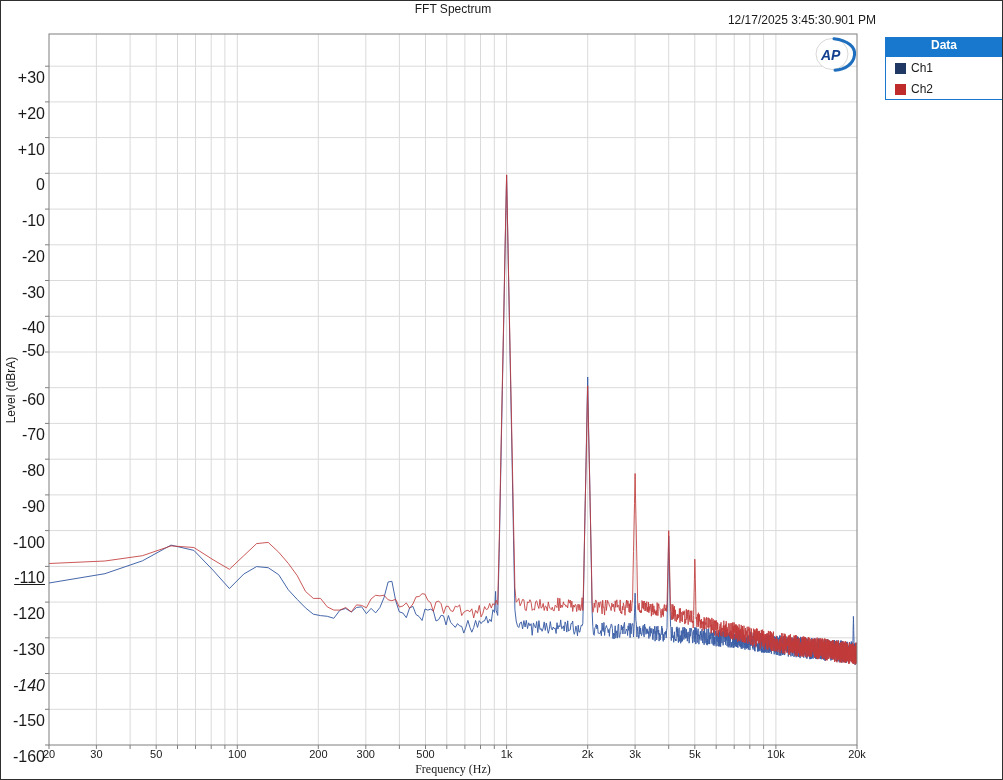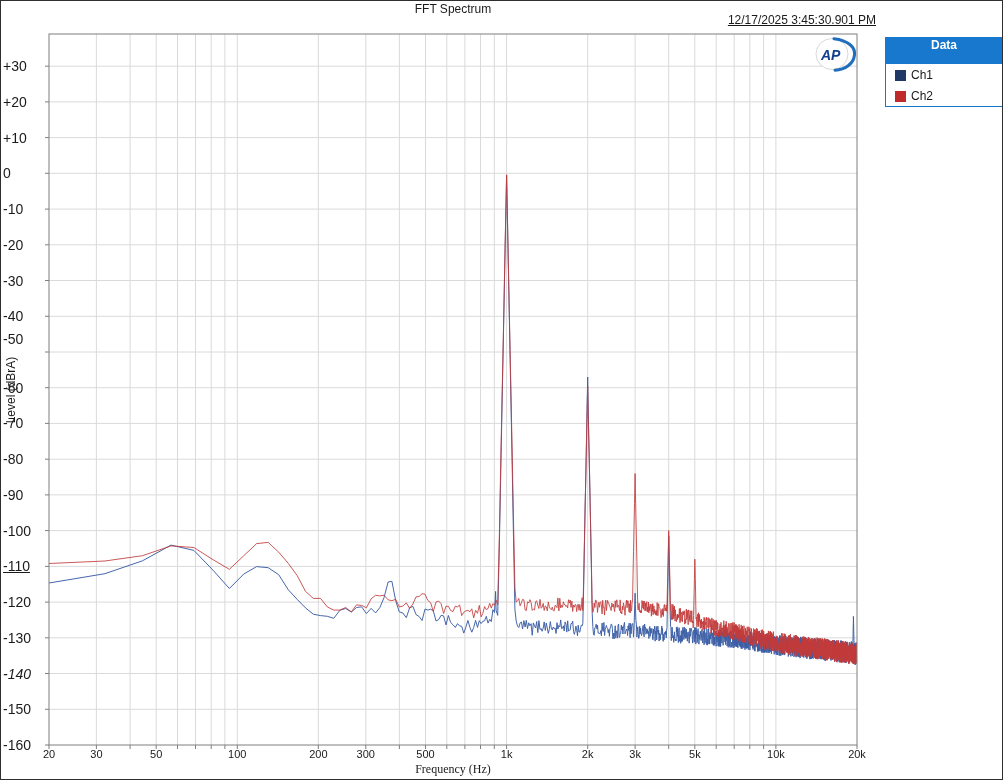--- a/index.html
+++ b/index.html
@@ -2,31 +2,31 @@
 <html><head>
 <meta charset="utf-8">
 <style>
   html,body{margin:0;padding:0;background:#f0f0f0;}
   .screen{
     position:relative;width:1003px;height:780px;background:#ffffff;
     border:1px solid #2f2f2f;box-sizing:border-box;overflow:hidden;
     font-family:"Liberation Sans", sans-serif;color:#1a1a1a;
   }
   .chart-title{position:absolute;top:1px;left:0;width:904px;text-align:center;font-size:12px;}
-  .timestamp{position:absolute;top:12px;right:126px;font-size:12px;text-decoration:underline;}
+  .timestamp{position:absolute;top:12px;right:126px;font-size:12px;}
   .xlabel{position:absolute;top:761px;left:0;width:904px;text-align:center;font-size:12px;font-family:Liberation Serif, serif;}
   .ylabel{position:absolute;left:-46px;top:382px;width:112px;text-align:center;
           transform:rotate(-90deg);font-size:12px;}
   .tick-x{position:absolute;top:747px;font-size:11px;transform:translateX(-50%);white-space:nowrap;}
-  .tick-y{position:absolute;left:2px;width:42px;text-align:left;font-size:14px;transform:translateY(-50%);white-space:nowrap;}
+  .tick-y{position:absolute;left:2px;width:42px;text-align:right;font-size:16px;transform:translateY(-50%);white-space:nowrap;margin-top:12px;}
   svg.plot{position:absolute;left:0;top:0;}
   .legend{position:absolute;left:884px;top:36px;width:118px;background:#fff;
           border:1px solid #1878cd;box-sizing:border-box;}
   .legend-header{color:#fff;font-weight:bold;font-size:12px;text-align:center;
-                 height:26px;line-height:15px;}
+                 height:19px;line-height:15px;}
   .legend-row{display:flex;align-items:center;padding:4px 0 3px 9px;font-size:12px;cursor:default;}
   .swatch{width:11px;height:11px;margin-right:5px;flex:0 0 auto;}
 </style>
 </head>
 <body>
 
 <div class="screen">
 
   <div class="chart-title">FFT Spectrum</div>
   <div class="timestamp">12/17/2025 3:45:30.901 PM</div>

